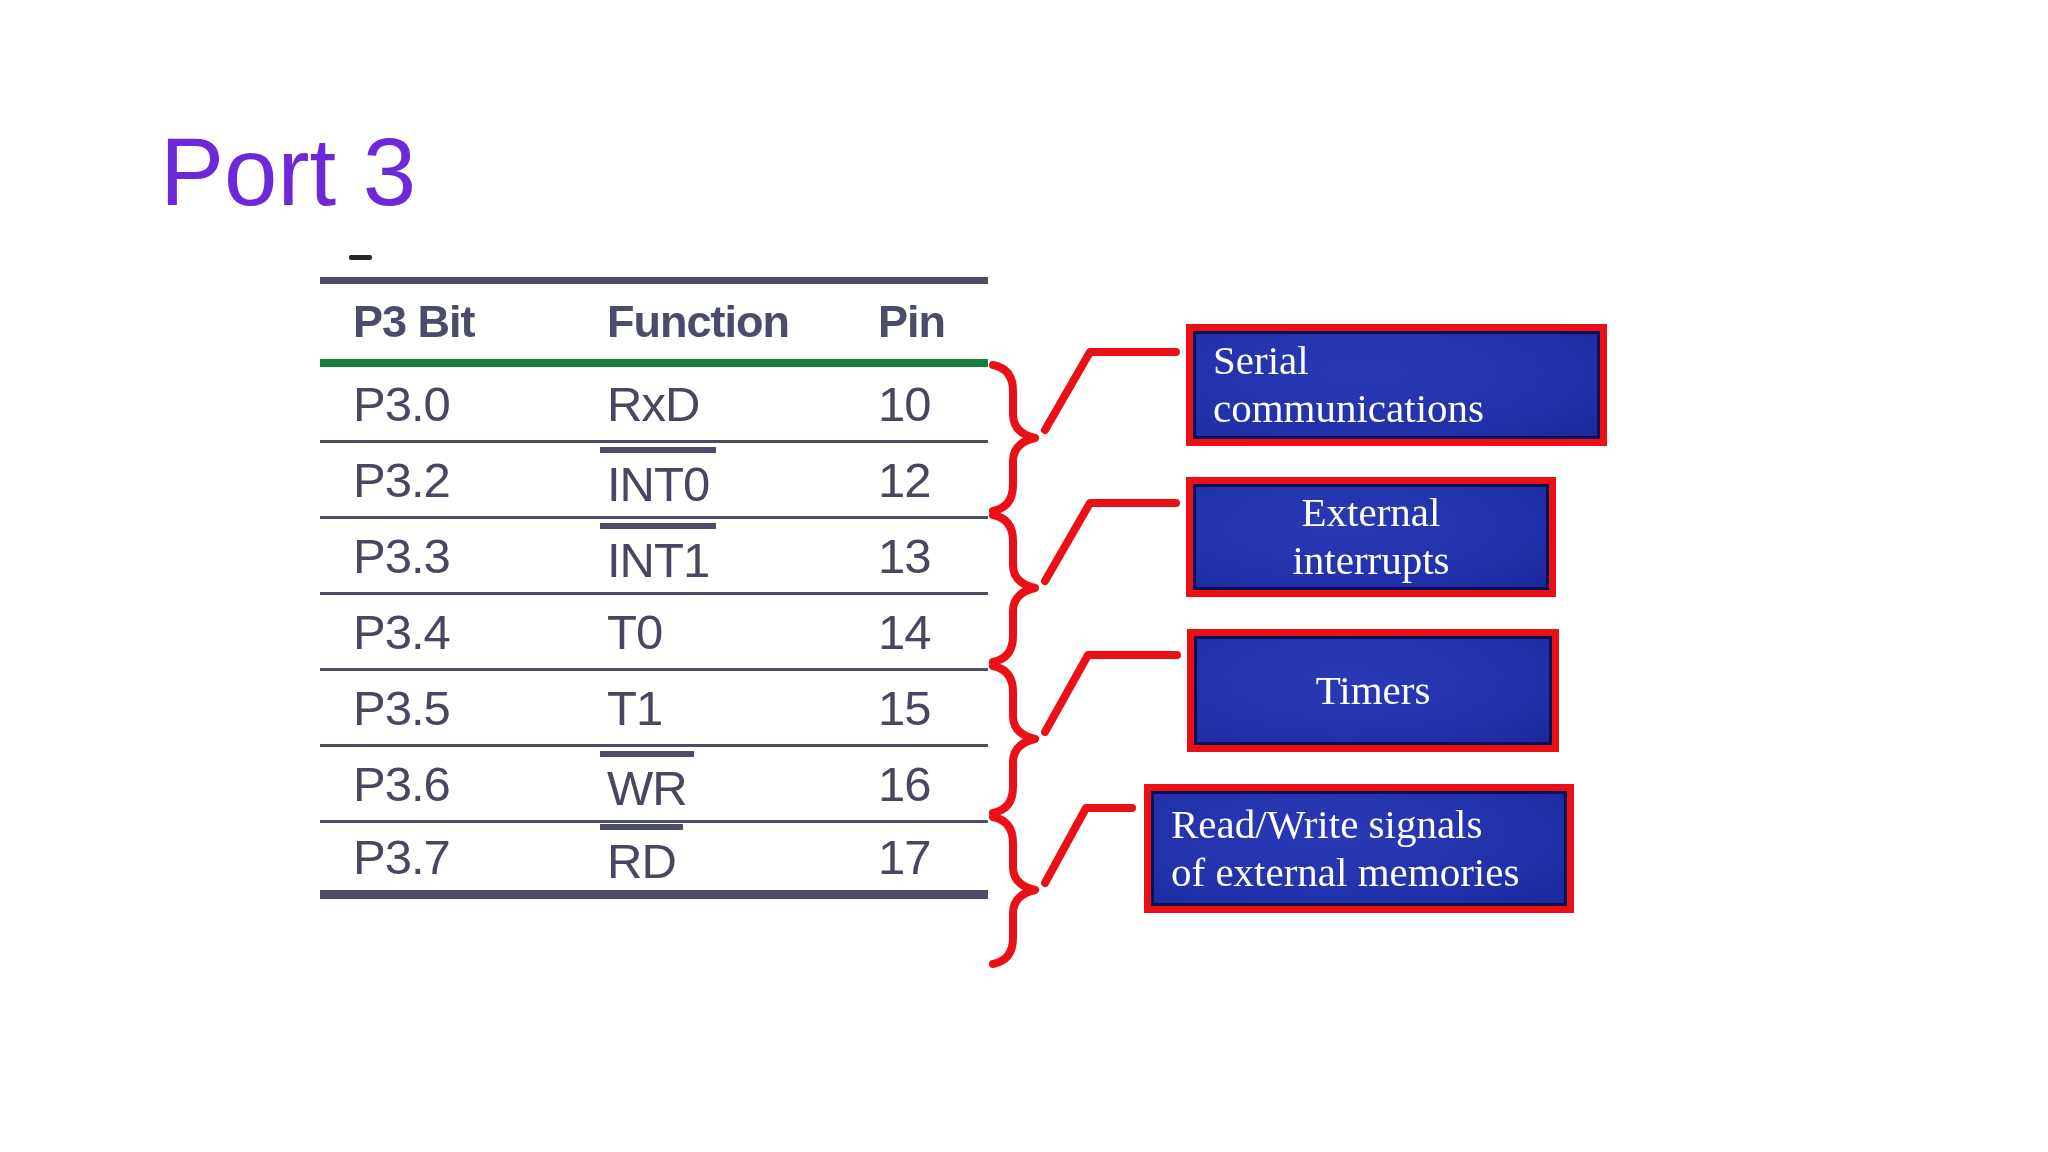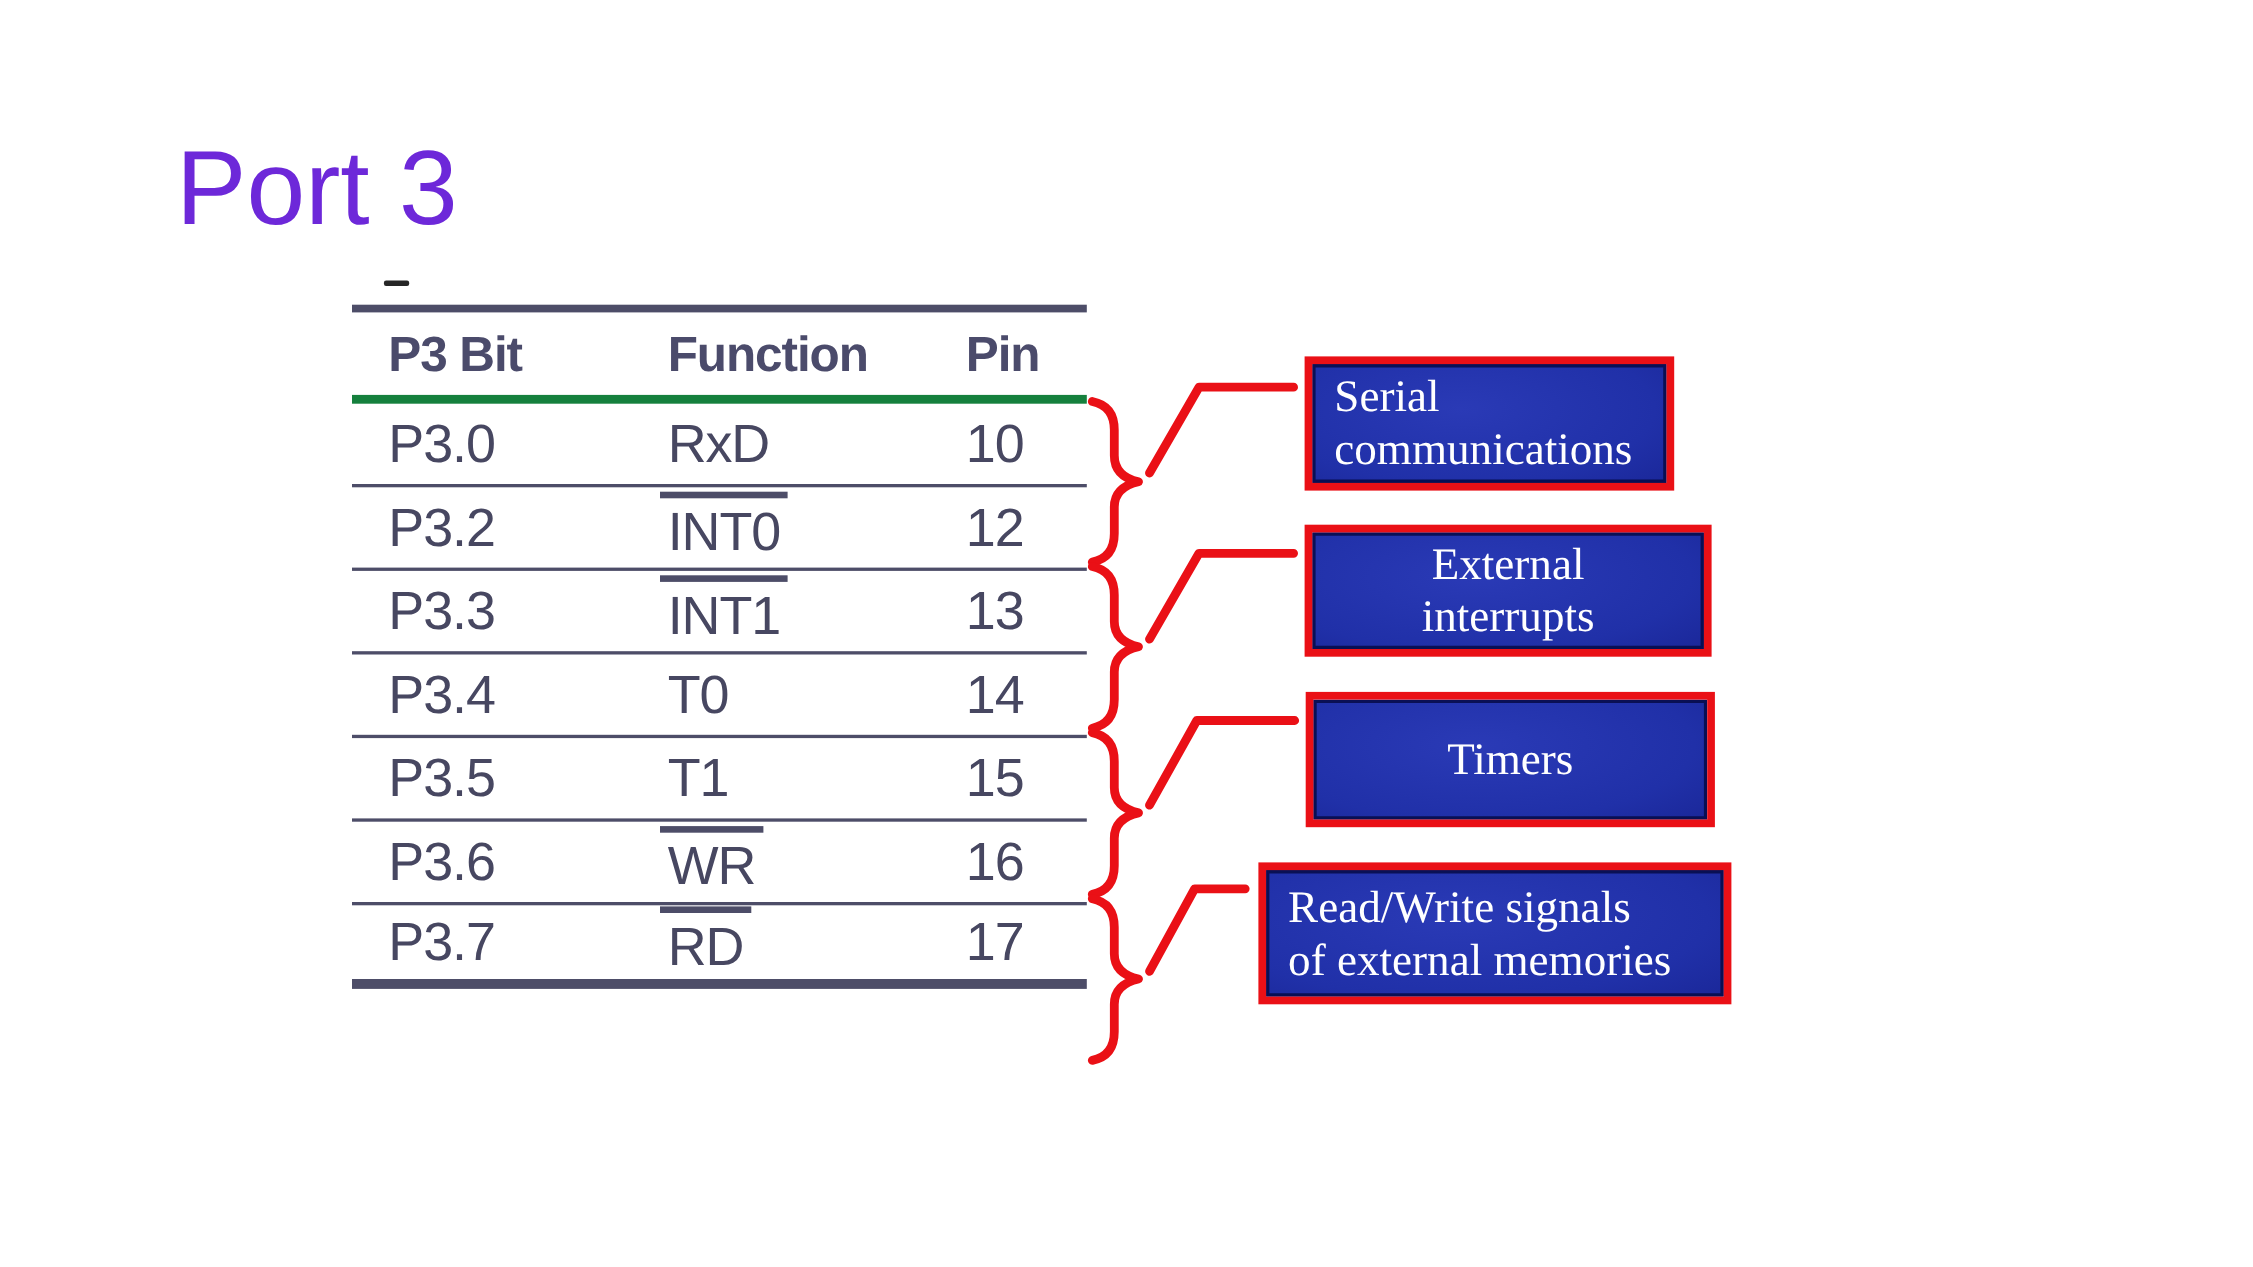--- a/index.html
+++ b/index.html
@@ -69,21 +69,21 @@
     background:radial-gradient(130% 150% at 42% 38%, #2a3ab6 0%, #2030a8 42%, #16208d 76%, #0c1370 100%);
     box-shadow:inset 0 0 0 3px rgba(6,10,70,.85);
     color:#ffffff;
     font-family:"Liberation Serif", serif;
     font-size:41px;line-height:1.17;
     display:flex;flex-direction:column;justify-content:center;
   }
   .callout .cline{display:block;}
   .align-left{align-items:flex-start;text-align:left;padding-left:20px;padding-right:8px;}
   .align-center{align-items:center;text-align:center;}
-  .c1{left:1186px;top:324px;width:336px;height:122px;}
+  .c1{left:1186px;top:324px;width:421px;height:122px;}
   .c2{left:1186px;top:477px;width:370px;height:120px;}
   .c3{left:1187px;top:629px;width:372px;height:123px;}
   .c4{left:1144px;top:784px;width:430px;height:129px;}
 </style>
 </head>
 <body>
 
 <div id="canvas">
 
   <div class="slide-title">Port 3</div>

